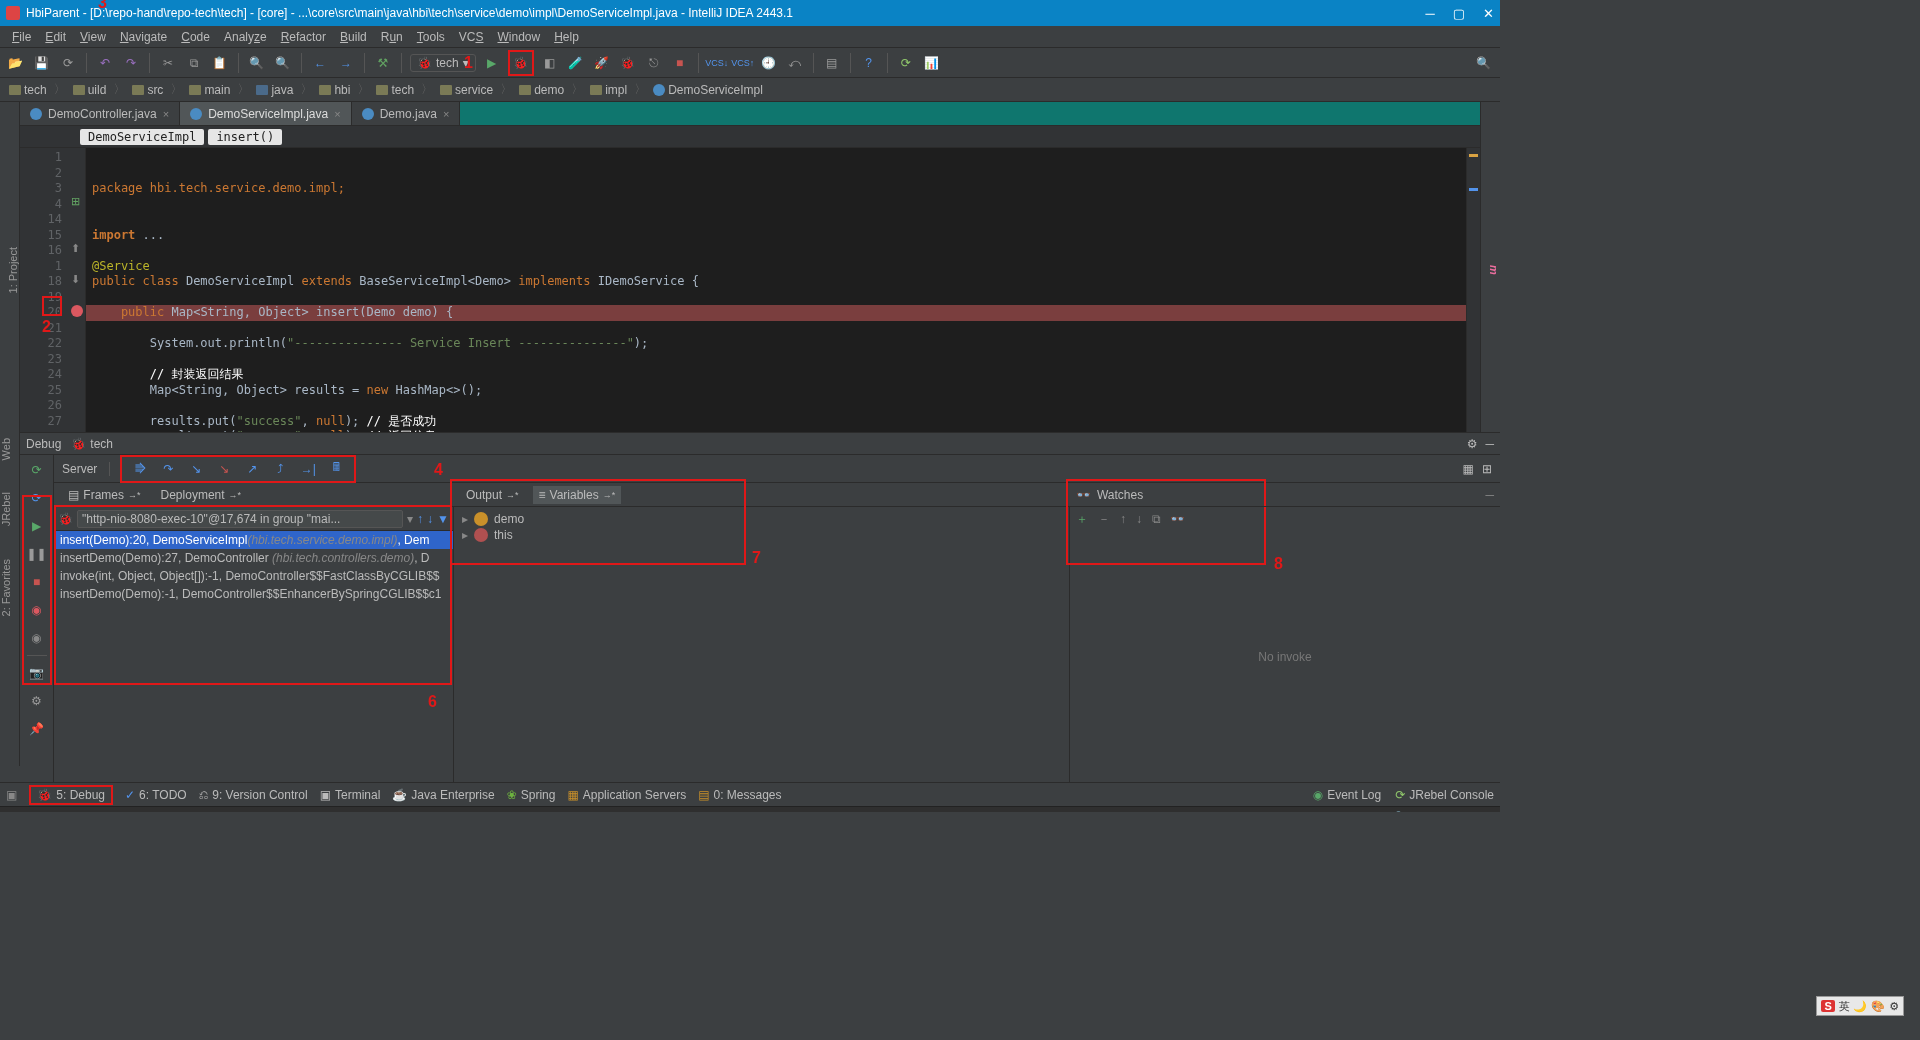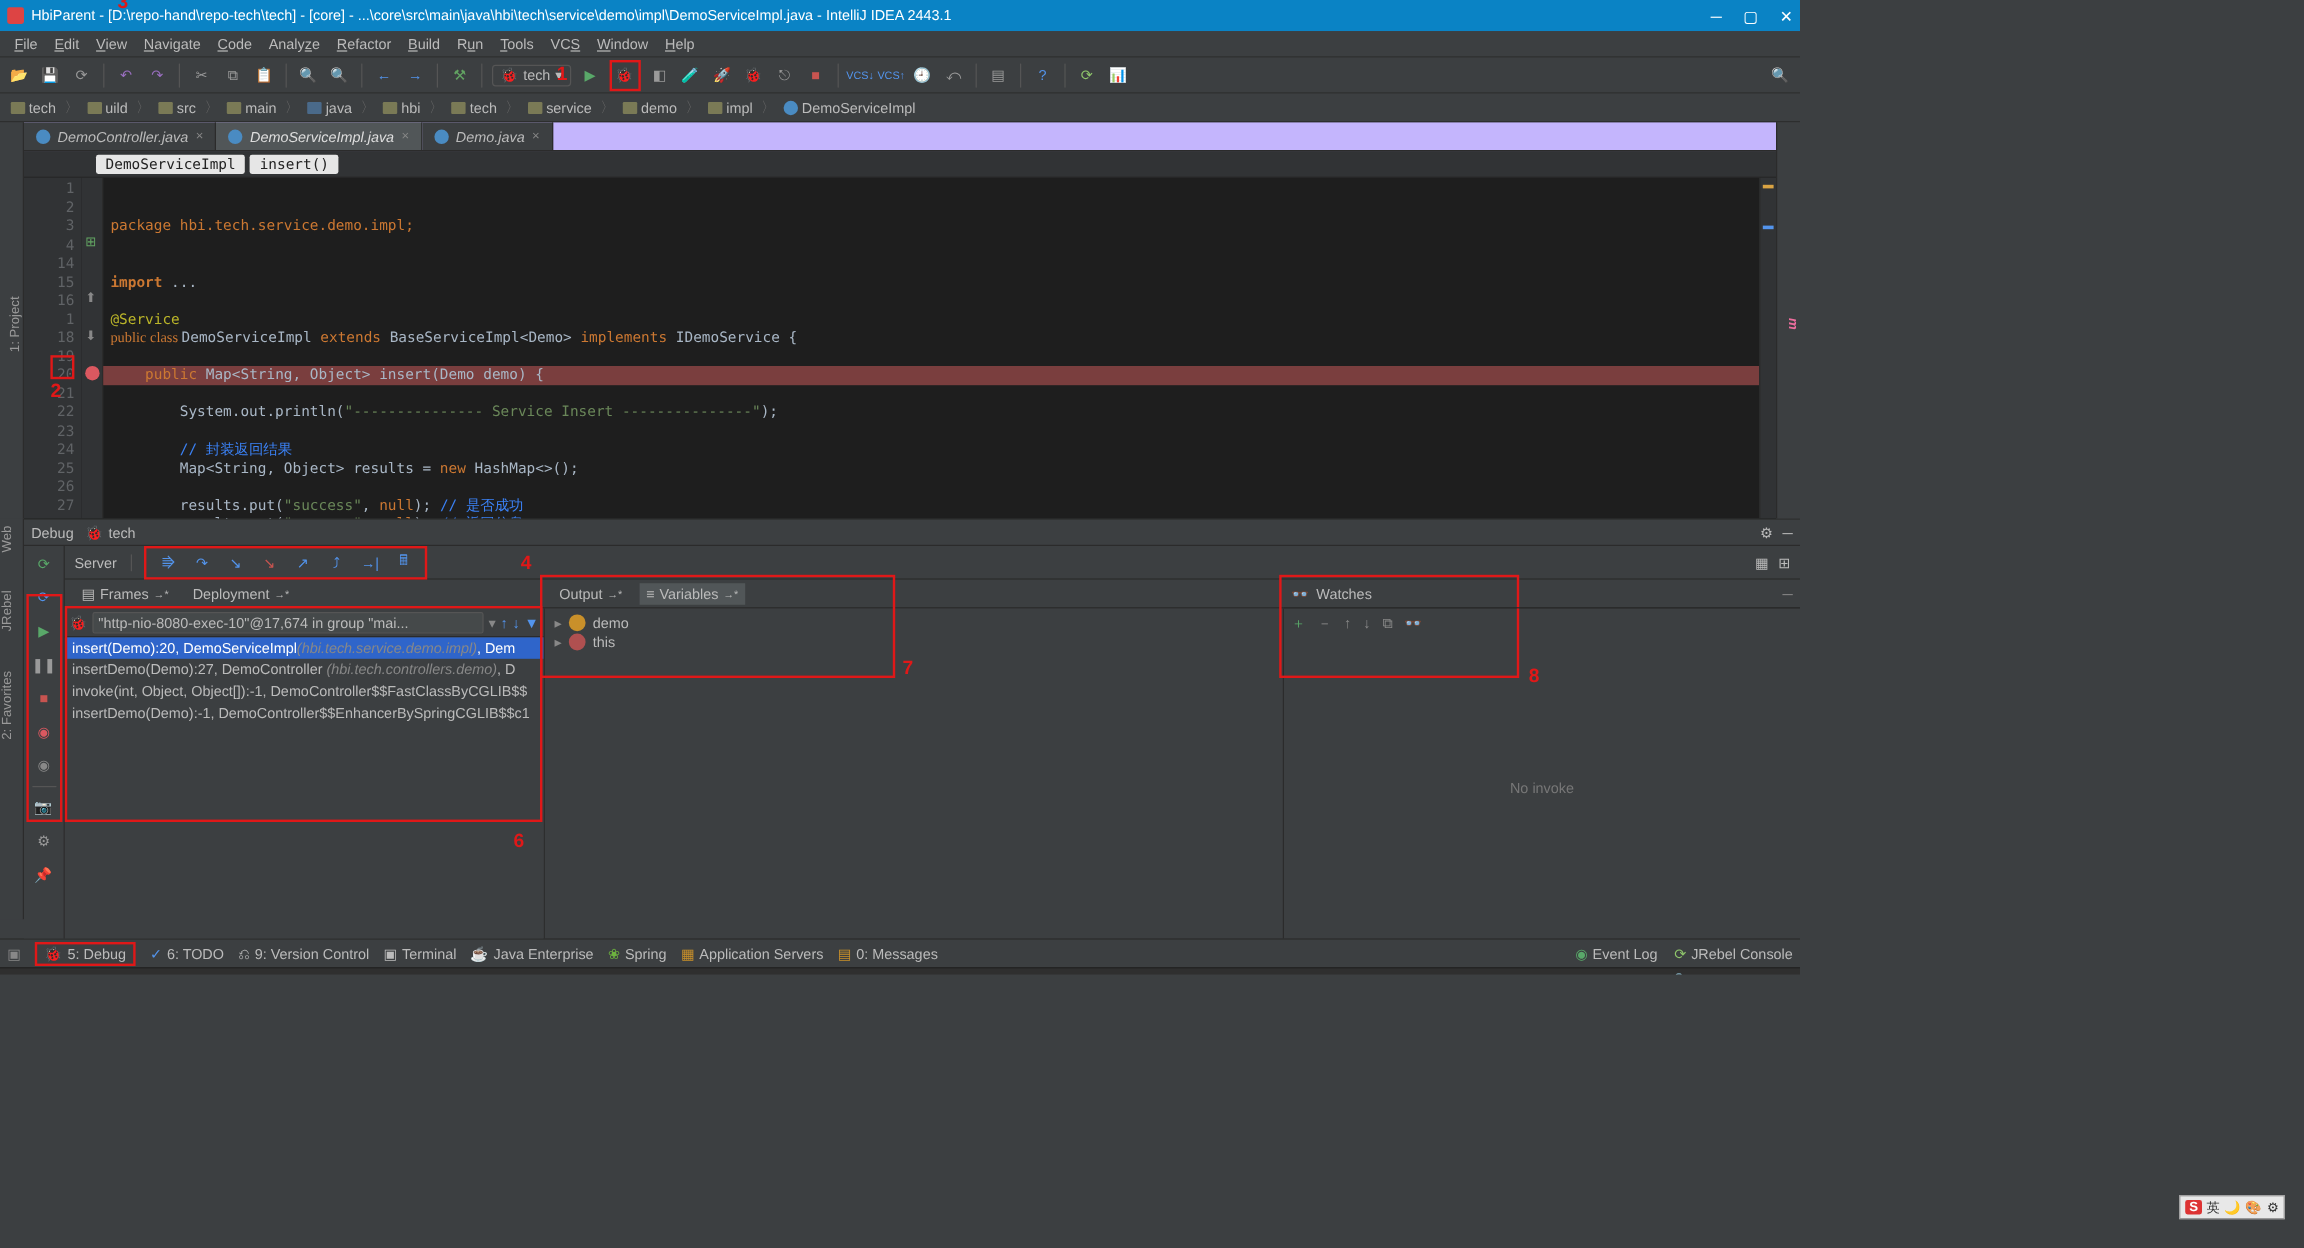--- a/index.html
+++ b/index.html
@@ -94,23 +94,23 @@
   display: flex; flex-direction: column; align-items: center; gap: 10px;
   padding-top: 6px;
   font-size: 11px;
   color: #999;
 }
 .right-gutter .vtab { padding: 6px 0; }
 
 .editor-col { flex: 1; display: flex; flex-direction: column; background:#2b2b2b; }
 .file-tabs {
   height: 24px;
-  background: #c4b5fd;
+  background: #0f766e;
   border-bottom: 1px solid #2b2b2b;
-  display: flex; align-items: stretch; font-style: italic;
+  display: flex; align-items: stretch;
 }
 .file-tab {
   display: flex; align-items: center; gap: 6px;
   padding: 0 10px; border-right: 1px solid #2b2b2b;
   color: #bbb; background:#3c3f41;
 }
 .file-tab.active { background:#515658; color:#ddd; }
 .close-x { color:#888; font-size:11px; }
 
 .breadcrumb-bar {
@@ -132,21 +132,21 @@
   width:18px; background:#313335; border-right:1px solid #2b2b2b;
   position:relative;
 }
 .code-body {
   flex:1; font-family: Consolas, monospace; font-size:12px;
   line-height:15.5px; padding:2px 6px; color:#a9b7c6; white-space:pre;
   position:relative;
 }
 .kw { color:#cc7832; }
 .str { color:#6a8759; }
-.cm { color:#3b82f6; }
+.cm { color:#ffffff; }
 .ann { color:#bbb529; }
 .hl-line {
   position:absolute; left:0; right:0; height:15.5px;
   background:#7a3e3e;
 }
 .code-scroll-map {
   width:14px; background:#313335; border-left:1px solid #2b2b2b;
   position:relative;
 }
 .map-mark { position:absolute; left:2px; right:2px; height:3px; }
@@ -461,21 +461,21 @@
         <span style="position:absolute;top:94px;left:3px;color:#888;font-size:11px;">⬆</span>
       </div>
       <div class="code-body">
 <div class="hl-line" style="top:157px;"></div>
 <span class="kw" style="position:relative;">package hbi.tech.service.demo.impl;</span>
 
 
 <span class="kw" style="position:relative;font-weight:bold;">import </span><span style="position:relative;">...</span>
 
 <span class="ann" style="position:relative;">@Service</span>
-<span class="kw" style="position:relative;font-family:Liberation Serif, serif;">public class </span><span style="position:relative;">DemoServiceImpl </span><span class="kw" style="position:relative;">extends </span><span style="position:relative;">BaseServiceImpl&lt;Demo&gt; </span><span class="kw" style="position:relative;">implements </span><span style="position:relative;">IDemoService {</span>
+<span class="kw" style="position:relative;">public class </span><span style="position:relative;">DemoServiceImpl </span><span class="kw" style="position:relative;">extends </span><span style="position:relative;">BaseServiceImpl&lt;Demo&gt; </span><span class="kw" style="position:relative;">implements </span><span style="position:relative;">IDemoService {</span>
 
 <span class="kw" style="position:relative;">    public </span><span style="position:relative;">Map&lt;String, Object&gt; insert(Demo demo) {</span>
 
 <span style="position:relative;">        System.out.println(</span><span class="str" style="position:relative;">"--------------- Service Insert ---------------"</span><span style="position:relative;">);</span>
 
 <span class="cm" style="position:relative;">        // 封装返回结果</span>
 <span style="position:relative;">        Map&lt;String, Object&gt; results = </span><span class="kw" style="position:relative;">new </span><span style="position:relative;">HashMap&lt;&gt;();</span>
 
 <span style="position:relative;">        results.put(</span><span class="str" style="position:relative;">"success"</span><span style="position:relative;">, </span><span class="kw" style="position:relative;">null</span><span style="position:relative;">); </span><span class="cm" style="position:relative;">// 是否成功</span>
 <span style="position:relative;">        results.put(</span><span class="str" style="position:relative;">"message"</span><span style="position:relative;">, </span><span class="kw" style="position:relative;">null</span><span style="position:relative;">); </span><span class="cm" style="position:relative;">// 返回信息</span>

